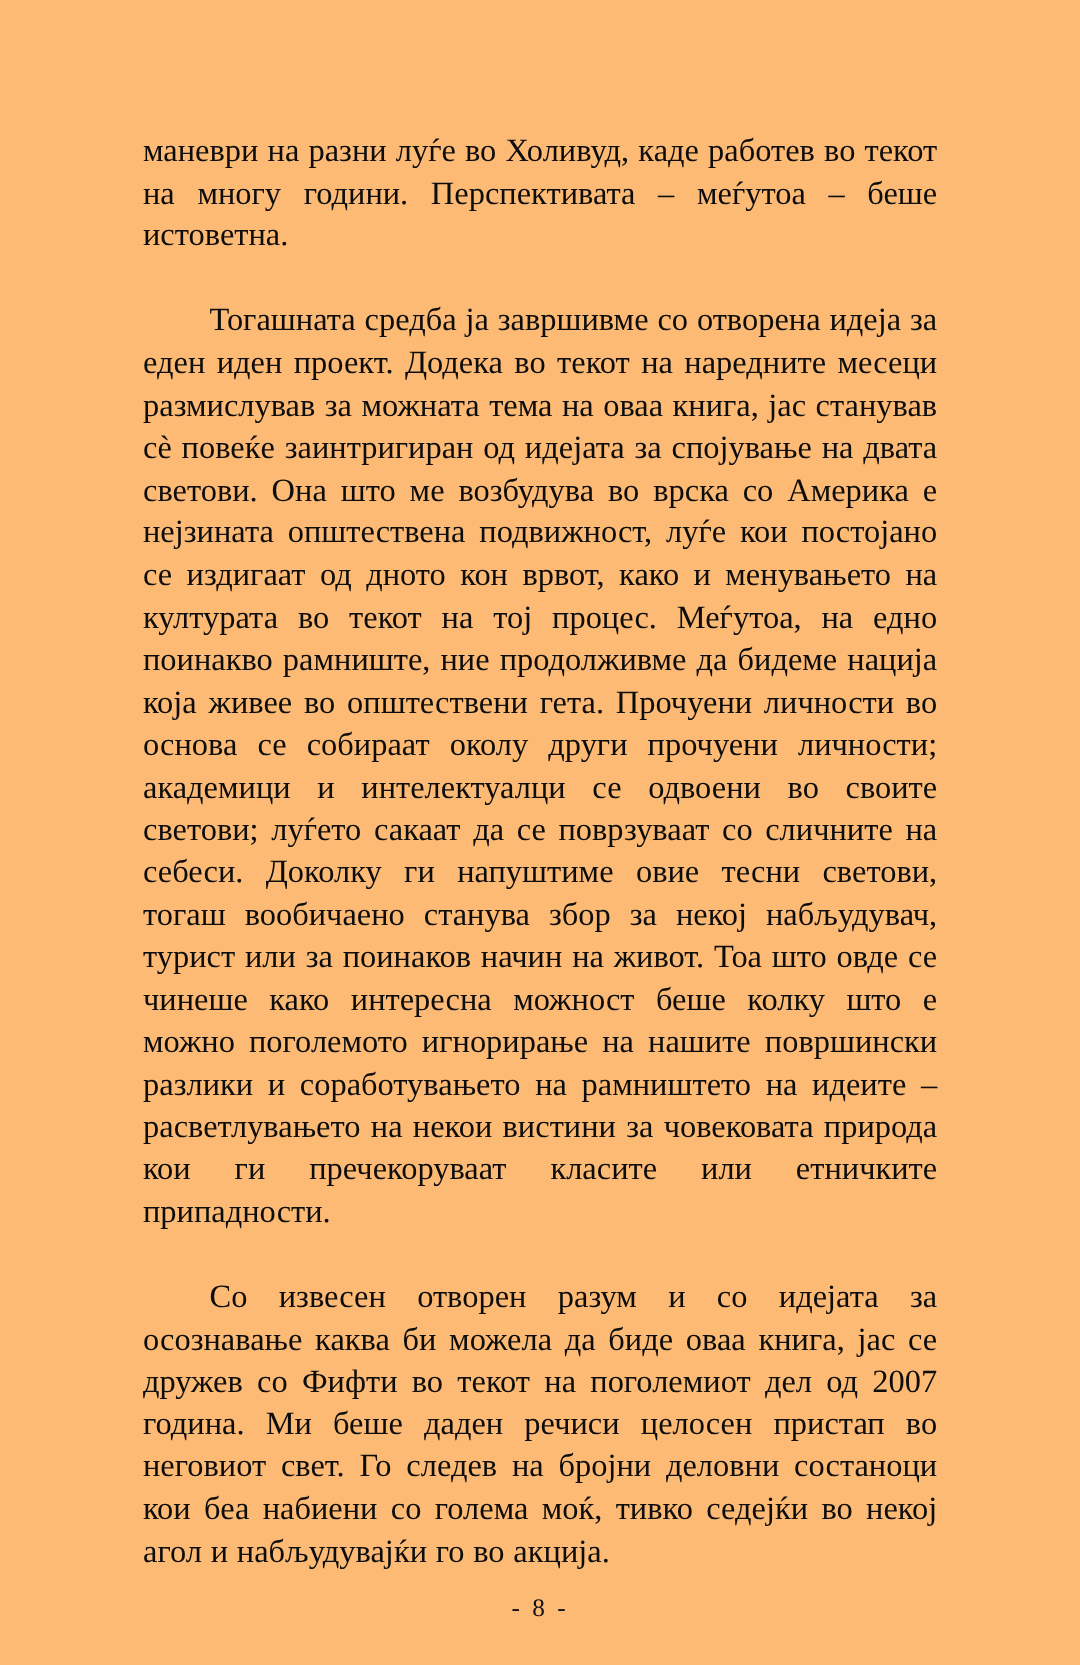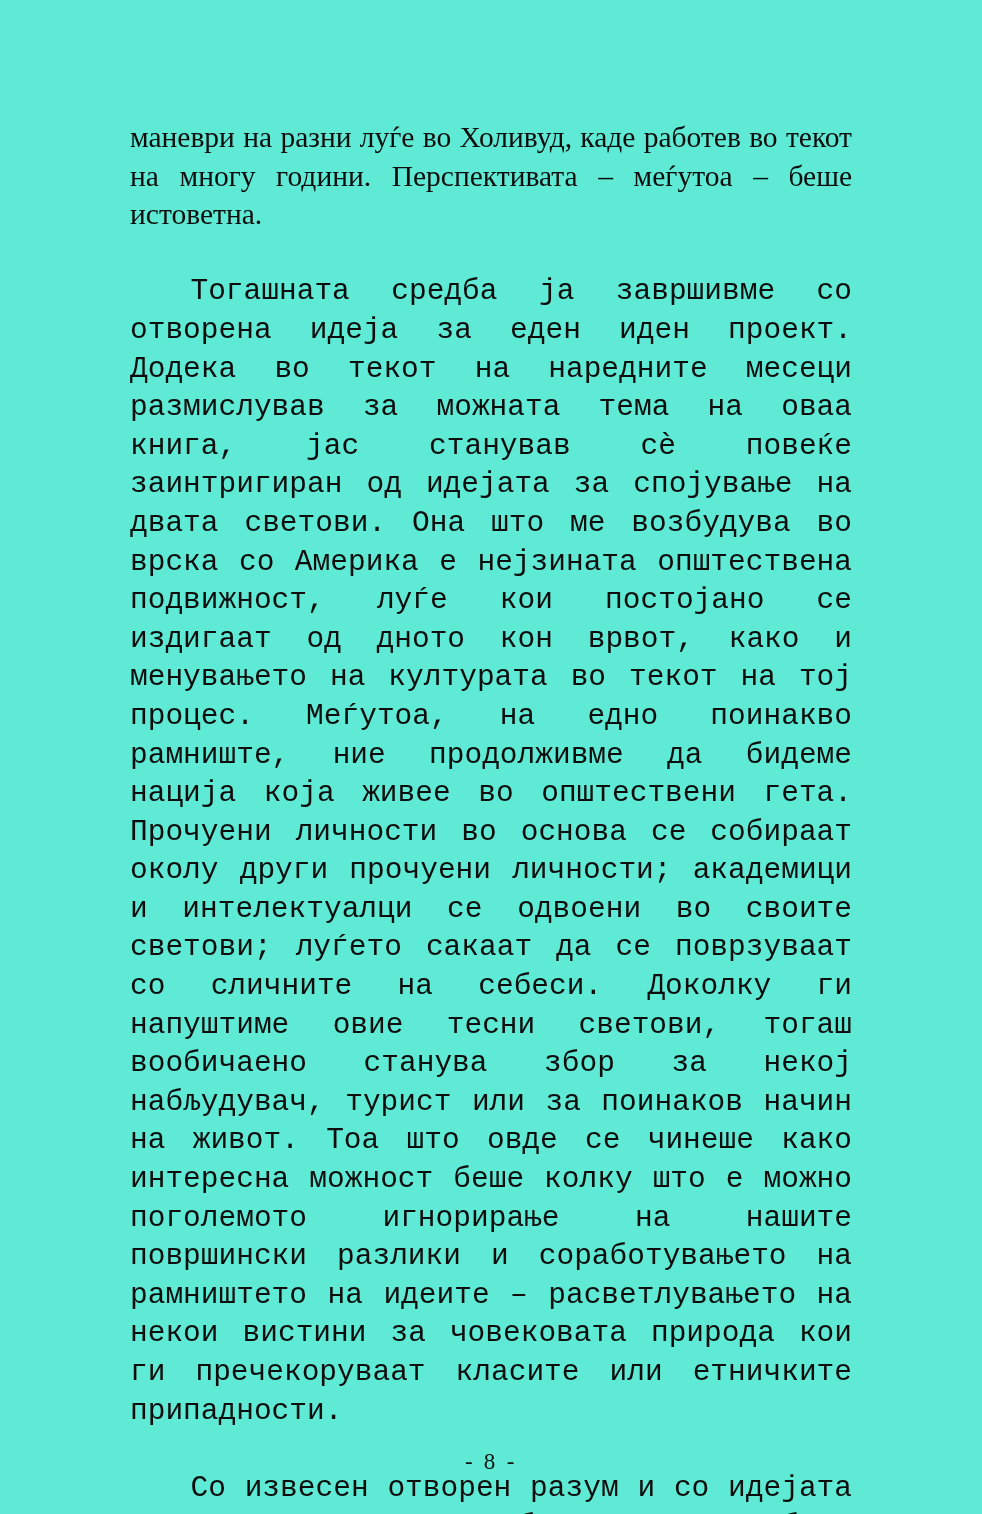--- a/index.html
+++ b/index.html
@@ -4,21 +4,21 @@
 <style>
   html, body {
     margin: 0;
     padding: 0;
     background: #ffffff;
   }
   .page {
     position: relative;
     width: 982px;
     height: 1514px;
-    background: #5eead4;
+    background: #fdba74;
     overflow: hidden;
     box-sizing: border-box;
   }
   .text-block {
     position: absolute;
     left: 130px;
     top: 118px;
     width: 722px;
     font-family: "Liberation Serif", "DejaVu Serif", serif;
     font-size: 29.5px;
@@ -29,21 +29,20 @@
     -webkit-hyphens: none;
     hyphens: none;
     word-spacing: 0.02em;
   }
   .para {
     margin: 0;
     text-indent: 0;
   }
   .para.indented {
     text-indent: 2.05em;
-    font-family: Liberation Mono, monospace;
   }
   
   .para::after {
     content: "";
     display: inline-block;
     width: 100%;
   }
   .para.nojust::after {
     display: none;
   }

